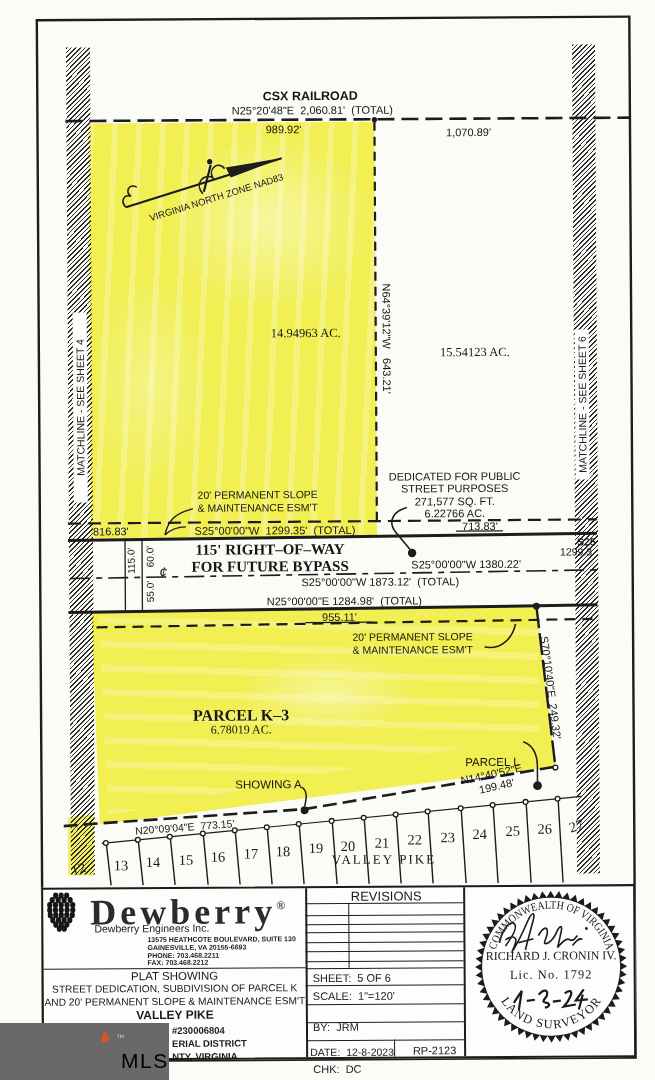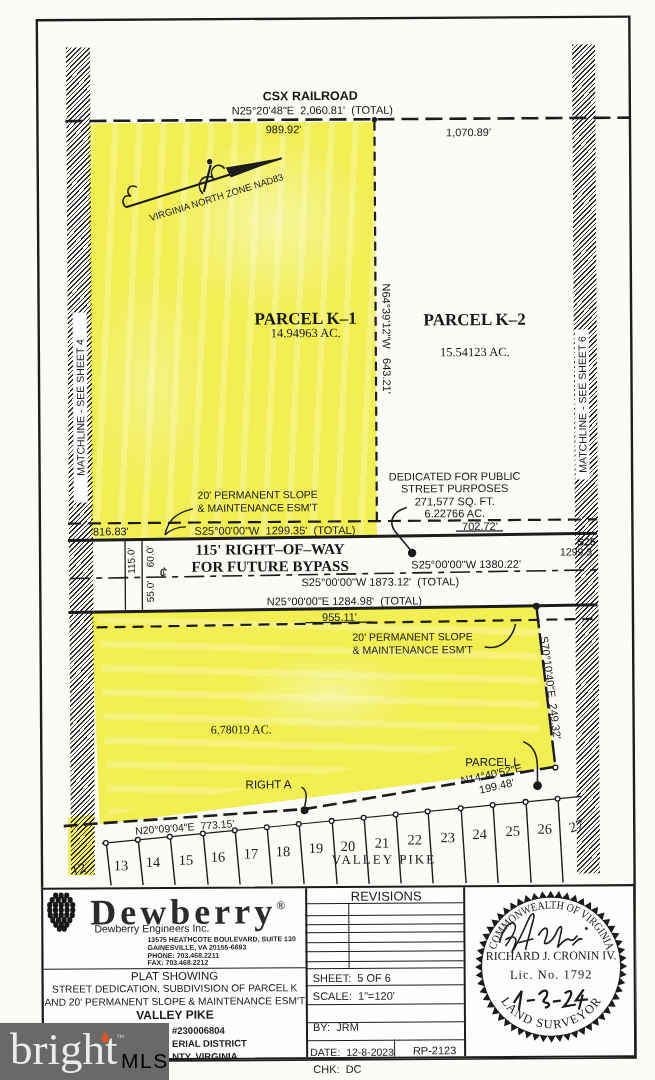--- a/index.html
+++ b/index.html
@@ -142,39 +142,37 @@
   <div class="abs sans" style="left:213px;top:89px;width:200px;text-align:center;font-size:12.5px;font-weight:bold;color:#161616;">CSX RAILROAD</div>
 
   <div class="abs sans" style="left:165px;top:104px;width:300px;text-align:center;font-size:11px;color:#161616;">N25°20'48"E&nbsp;&nbsp;2,060.81'&nbsp;&nbsp;(TOTAL)</div>
 
   <div class="abs sans" style="left:236px;top:123px;width:100px;text-align:center;font-size:11px;color:#161616;">989.92'</div>
 
   <div class="abs sans" style="left:421px;top:127px;width:100px;text-align:center;font-size:11px;color:#161616;">1,070.89'</div>
 
   <div class="abs sans" style="left:131px;top:191px;width:175px;text-align:center;font-size:9.5px;color:#161616;transform:rotate(-17deg);">VIRGINIA NORTH ZONE NAD83</div>
 
-  <div class="abs serif" style="left:232px;top:309px;width:150px;text-align:center;font-size:17px;font-weight:bold;color:#161616;">PARCEL K–1</div>
 
   <div class="abs serif" style="left:232px;top:326px;width:150px;text-align:center;font-size:12.5px;color:#161616;">14.94963 AC.</div>
 
-  <div class="abs serif" style="left:401px;top:311px;width:150px;text-align:center;font-size:17px;font-weight:bold;color:#161616;">PARCEL K–2</div>
 
   <div class="abs serif" style="left:401px;top:330px;width:150px;text-align:center;font-size:12.5px;color:#161616;margin-top:16px;">15.54123 AC.</div>
 
   <div class="abs sans" style="left:298px;top:333px;width:180px;text-align:center;font-size:11px;color:#161616;transform:rotate(90deg);">N64°39'12"W&nbsp;&nbsp;&nbsp;643.21'</div>
 
   <div class="abs sans" style="left:183px;top:488px;width:150px;text-align:center;font-size:10.5px;color:#161616;line-height:13px;">20' PERMANENT SLOPE<br>&amp; MAINTENANCE ESM'T</div>
 
   <div class="abs sans" style="left:380px;top:471px;width:150px;text-align:center;font-size:11px;color:#161616;line-height:12.3px;">DEDICATED FOR PUBLIC<br>STREET PURPOSES<br>271,577 SQ. FT.<br>6.22766 AC.</div>
 
   <div class="abs sans" style="left:93px;top:524px;font-size:11px;color:#161616;">816.83'</div>
 
   <div class="abs sans" style="left:175px;top:524px;width:200px;text-align:center;font-size:11px;color:#161616;">S25°00'00"W&nbsp;&nbsp;1299.35'&nbsp;&nbsp;(TOTAL)</div>
 
-  <div class="abs sans" style="left:430px;top:521px;width:100px;text-align:center;font-size:11px;color:#161616;">702.72'</div>
+  <div class="abs sans" style="left:430px;top:521px;width:100px;text-align:center;font-size:11px;color:#161616;">713.83'</div>
 
   <div class="abs sans" style="left:577px;top:537px;font-size:10.5px;color:#161616;font-weight:bold;">S25</div>
 
   <div class="abs sans" style="left:560px;top:547px;font-size:10.5px;color:#161616;">1299.3</div>
 
   <div class="abs serif" style="left:180px;top:541px;width:180px;text-align:center;font-size:15px;font-weight:bold;color:#161616;">115' RIGHT–OF–WAY</div>
 
   <div class="abs serif" style="left:180px;top:558px;width:180px;text-align:center;font-size:15px;font-weight:bold;color:#161616;">FOR FUTURE BYPASS</div>
 
   <div class="abs sans" style="left:391px;top:559px;width:150px;text-align:center;font-size:11px;color:#161616;">S25°00'00"W 1380.22'</div>
@@ -188,32 +186,33 @@
   <div class="abs sans" style="left:106px;top:554px;width:50px;text-align:center;font-size:10px;color:#161616;transform:rotate(-90deg);">115.0'</div>
 
   <div class="abs sans" style="left:125px;top:550px;width:50px;text-align:center;font-size:10px;color:#161616;transform:rotate(-90deg);">60.0'</div>
 
   <div class="abs sans" style="left:125px;top:585px;width:50px;text-align:center;font-size:10px;color:#161616;transform:rotate(-90deg);">55.0'</div>
 
   <div class="abs sans" style="left:159px;top:563px;font-size:14px;font-style:italic;color:#161616;">¢</div>
 
   <div class="abs sans" style="left:337px;top:631px;width:150px;text-align:center;font-size:10.5px;color:#161616;line-height:13px;">20' PERMANENT SLOPE<br>&amp; MAINTENANCE ESM'T</div>
 
+  <div class="abs serif" style="left:165px;top:706px;width:150px;text-align:center;font-size:16px;font-weight:bold;color:#161616;">PARCEL K–3</div>
 
   <div class="abs serif" style="left:165px;top:722px;width:150px;text-align:center;font-size:12px;color:#161616;">6.78019 AC.</div>
 
   <div class="abs sans" style="left:431px;top:757px;width:120px;text-align:center;font-size:11.5px;color:#161616;">PARCEL L</div>
 
   <div class="abs sans" style="left:475px;top:683px;width:150px;text-align:center;font-size:11px;color:#161616;transform:rotate(83deg);">S70°10'40"E&nbsp;&nbsp;249.32'</div>
 
   <div class="abs sans" style="left:440px;top:769px;width:100px;text-align:center;font-size:11px;color:#161616;transform:rotate(-12deg);">N14°40'52"E</div>
 
   <div class="abs sans" style="left:445px;top:781px;width:100px;text-align:center;font-size:11px;color:#161616;transform:rotate(-12deg);">199.48'</div>
 
-  <div class="abs sans" style="left:207px;top:778px;width:120px;text-align:center;font-size:11.5px;color:#161616;">RIGHT A</div>
+  <div class="abs sans" style="left:207px;top:778px;width:120px;text-align:center;font-size:11.5px;color:#161616;">SHOWING A</div>
 
   <div class="abs sans" style="left:98px;top:820px;width:170px;text-align:center;font-size:10.5px;color:#161616;transform:rotate(-4deg);">N20°09'04"E&nbsp;&nbsp;773.15'</div>
 
   <div class="abs serif" style="left:307px;top:852px;width:150px;text-align:center;font-size:13px;color:#161616;letter-spacing:2px;">VALLEY&nbsp;PIKE</div>
 
   <svg class="abs" style="left:0;top:0" width="655" height="1080" viewBox="0 0 655 1080">
 <text x="78" y="872" font-family="Liberation Serif, serif" font-size="14.5" fill="#1c1c1c" text-anchor="middle" transform="rotate(-17 78 872.08)">12</text>
 <text x="119" y="869" font-family="Liberation Serif, serif" font-size="14.5" fill="#1c1c1c" text-anchor="middle">13</text>
 <text x="151" y="866" font-family="Liberation Serif, serif" font-size="14.5" fill="#1c1c1c" text-anchor="middle">14</text>
 <text x="184" y="864" font-family="Liberation Serif, serif" font-size="14.5" fill="#1c1c1c" text-anchor="middle">15</text>
@@ -344,20 +343,19 @@
       <path d="M 524,1002 L 532,1001"></path>
       <path d="M 536,996 C 541,990 546,991 544,997 C 542,1001 538,1003 543,1004 C 548,1005 547,1008 542,1009"></path>
       <path d="M 550,1003 L 558,1002"></path>
       <path d="M 562,995 C 566,991 570,992 568,997 C 566,1002 563,1006 561,1008 L 573,1006"></path>
       <path d="M 581,991 L 573,1002 L 585,1001 M 580,996 L 576,1011"></path>
     </g>
   </svg>
 </div>
 
 <div class="abs" style="left:0;top:1023px;width:169px;height:57px;background:#696969;z-index:50;">
-  <div class="abs serif" style="left:10px;top:0px;font-size:45px;color:#ececea;">bright</div>
 
   <svg class="abs" style="left:97px;top:8px" width="20" height="16" viewBox="0 0 20 16">
     <path d="M 8,0 C 9,4 13,5 12,9 C 11,12 7,13 5,10 C 3,7 6,6 6,3 C 6,2 7,1 8,0 Z" fill="#d9542b"></path>
   </svg>
   <div class="abs sans" style="left:116px;top:10px;font-size:8px;color:#cccccc;">™</div>
   <div class="abs sans" style="left:121px;top:26px;font-size:21px;color:#000000;letter-spacing:1.5px;">MLS</div>
 </div>
 
 </body></html>

